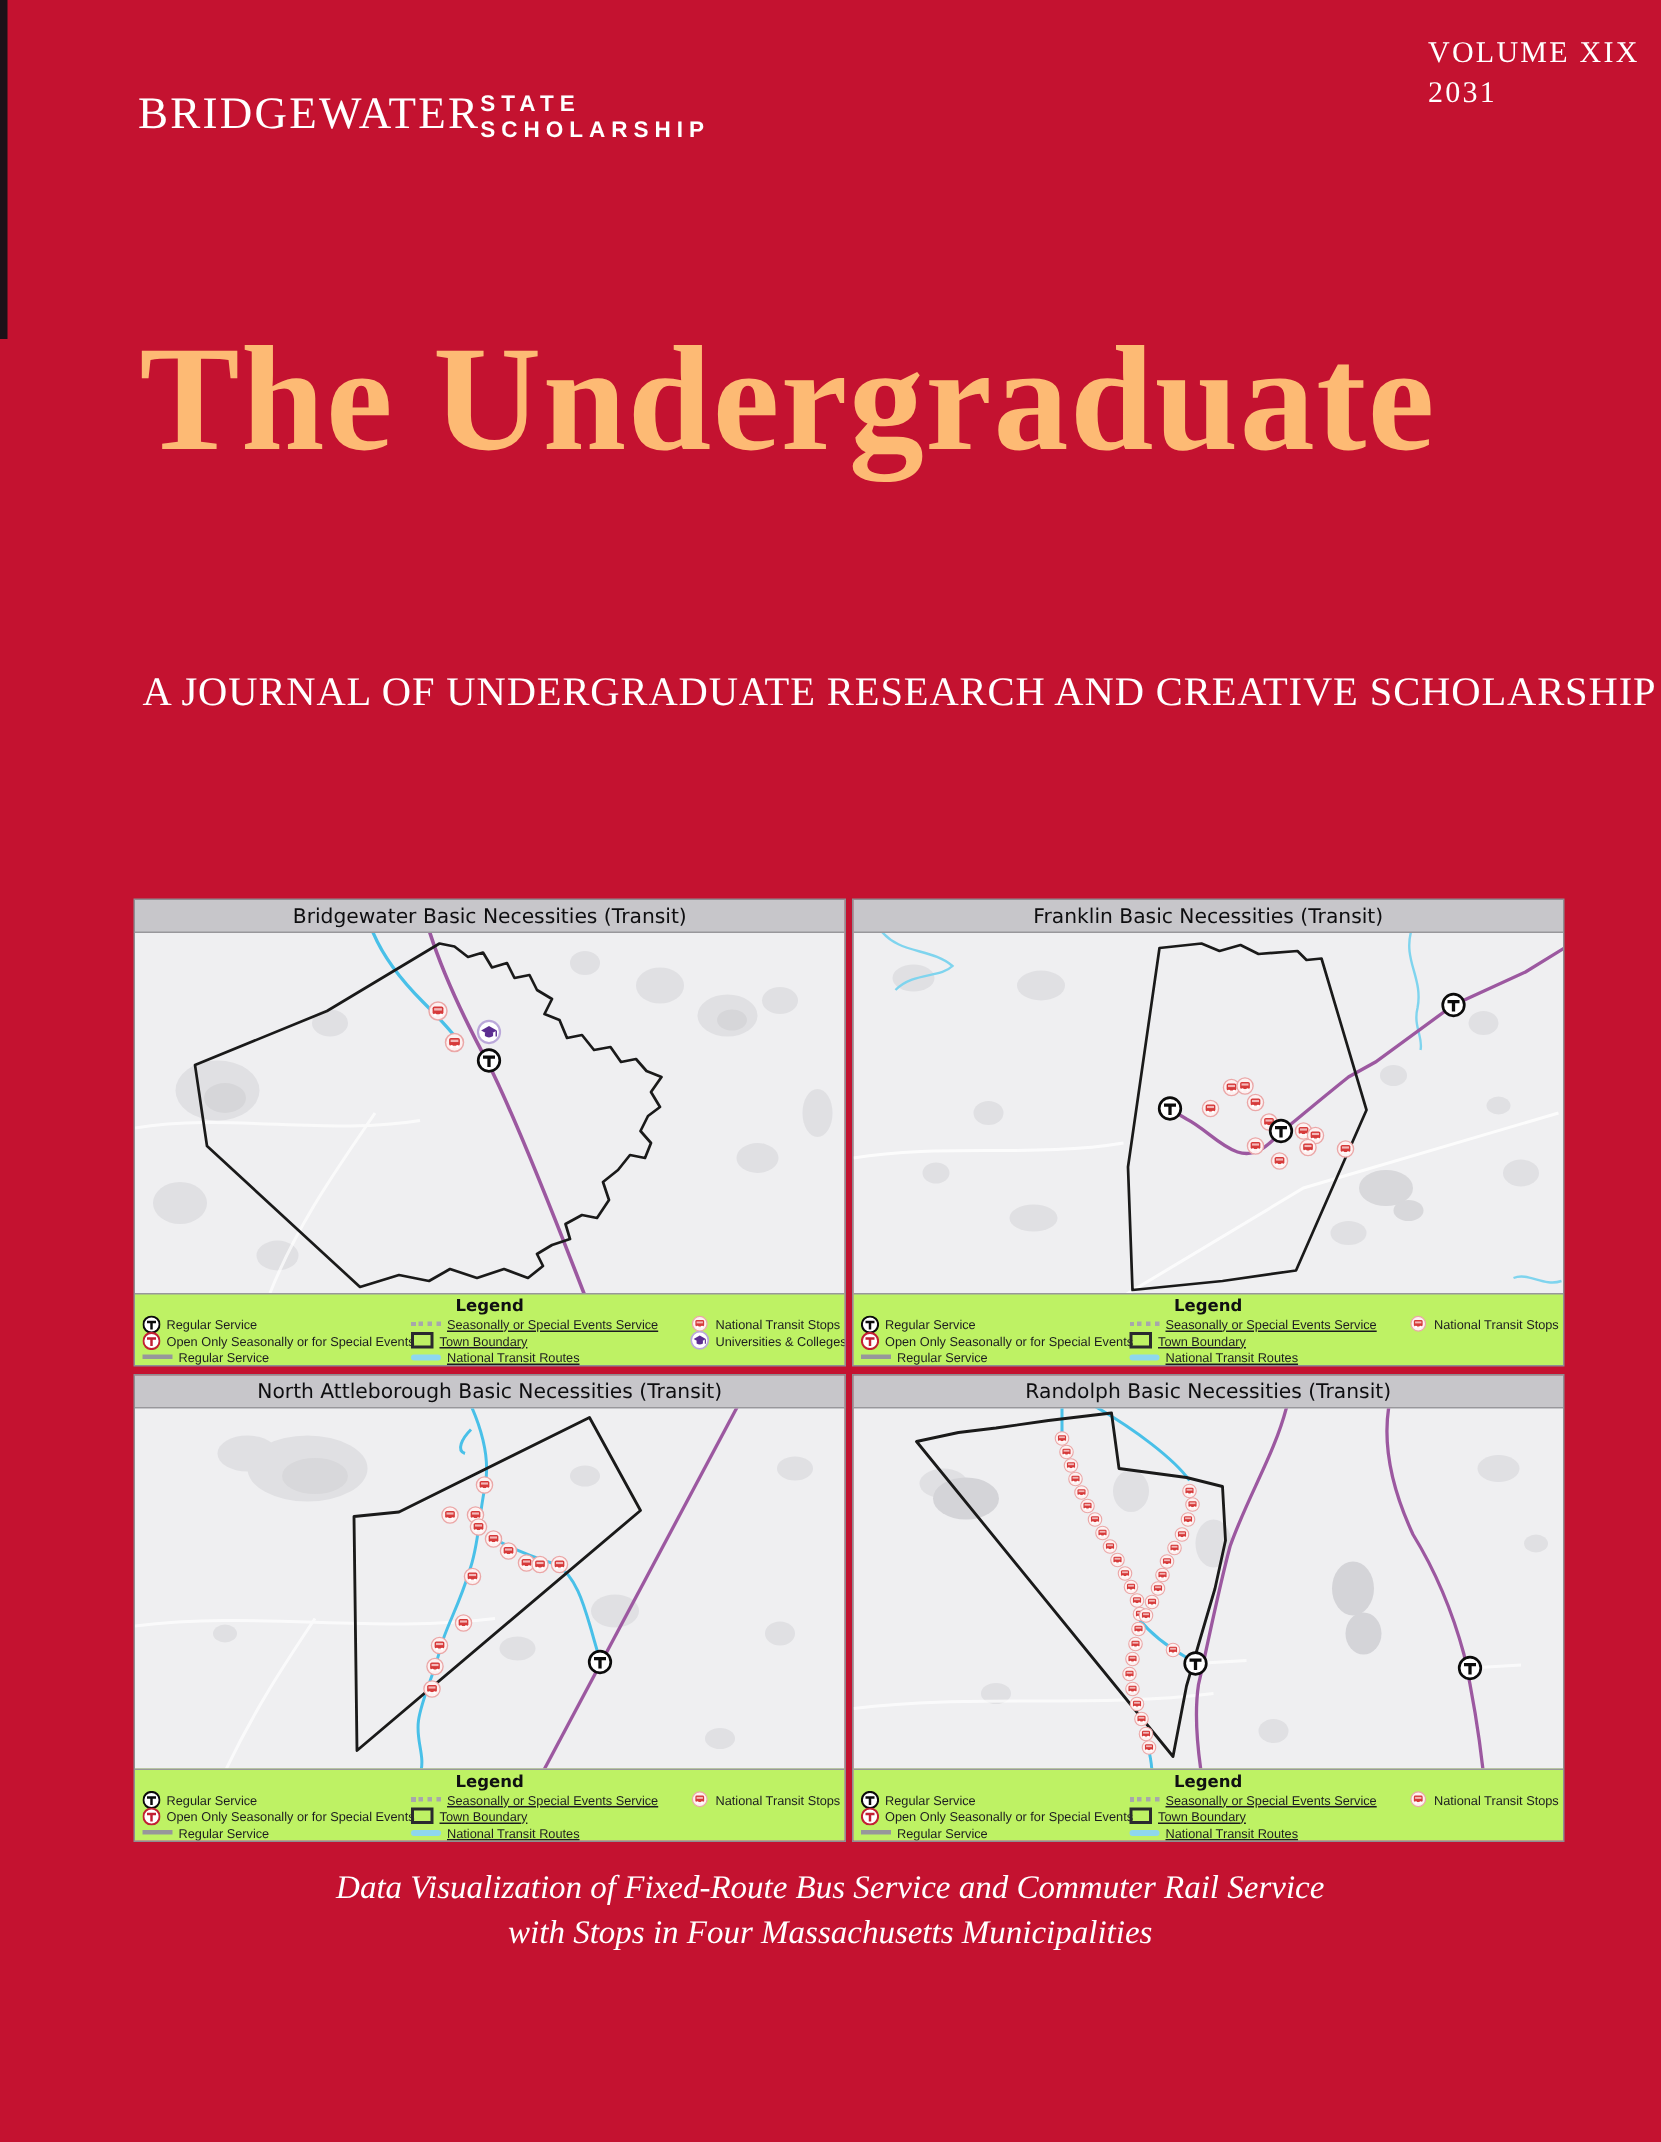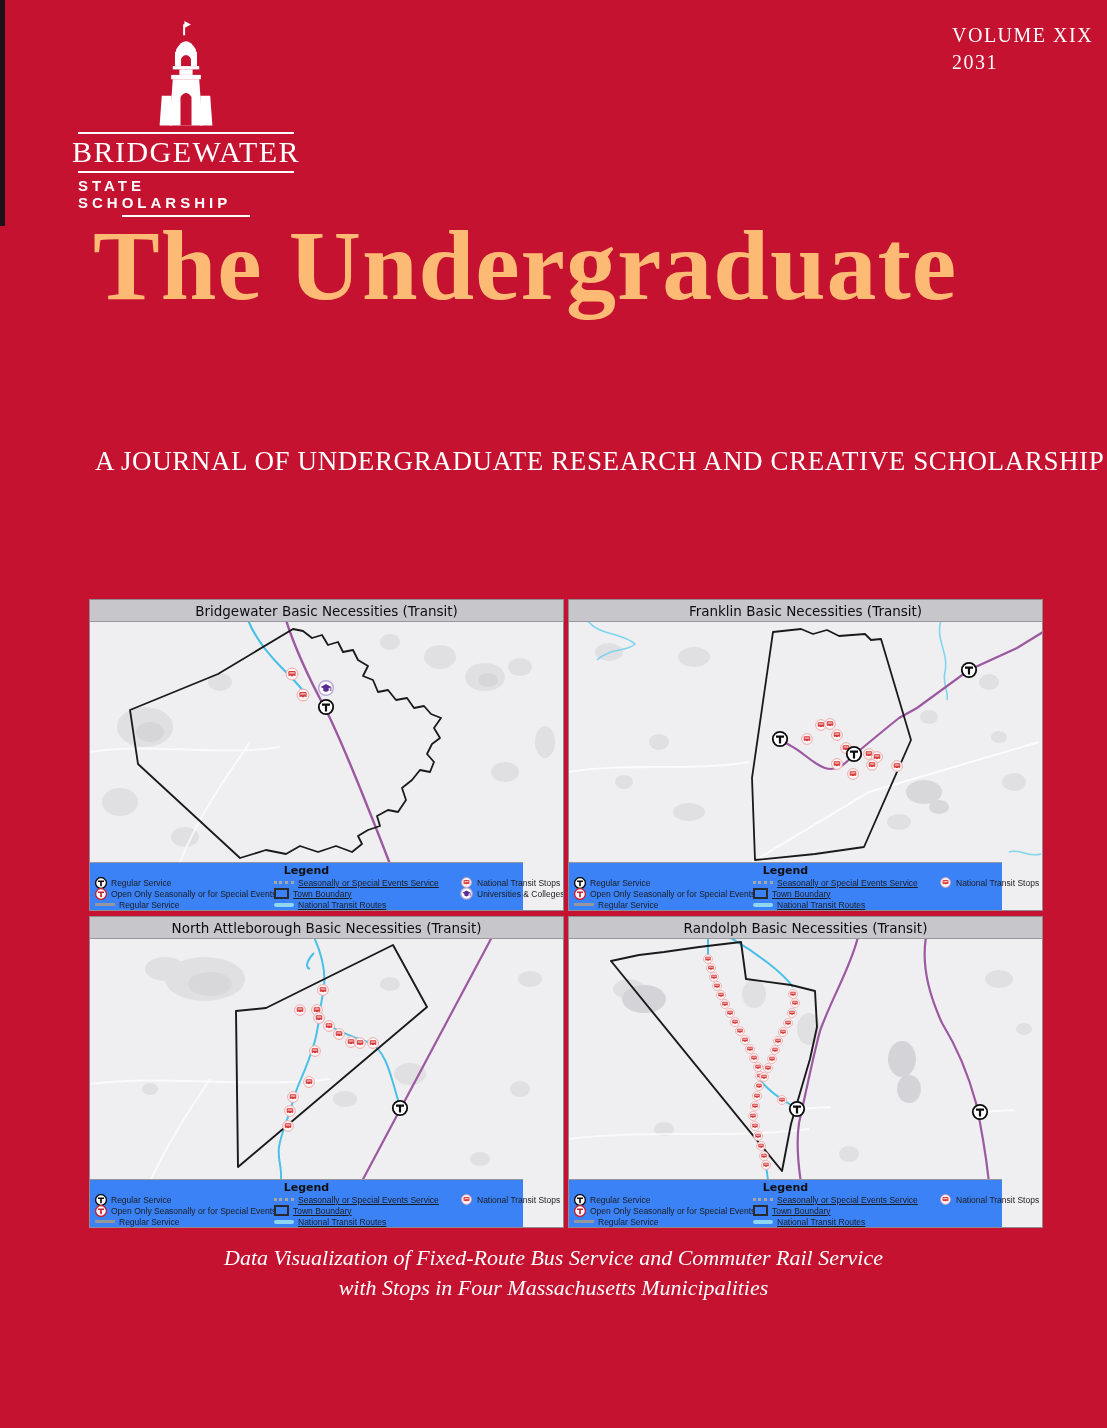--- a/index.html
+++ b/index.html
@@ -4,39 +4,39 @@
 <style>
   html,body{margin:0;padding:0;}
   body{
     width:1107px;height:1428px;position:relative;overflow:hidden;
     background:#C41230;
     font-family:"DejaVu Sans",sans-serif;
   }
   .edge-strip{position:absolute;left:0;top:0;width:5px;height:226px;background:#1c1118;}
 
   
-  .logo{position:absolute;left:78px;top:20px;width:216px;display:flex;flex-direction:column;align-items:center;color:#fff;}
+  .logo{position:absolute;left:92px;top:20px;width:216px;display:flex;align-items:center;color:#fff;}
   .logo-tower{display:block;}
   .logo-rule{width:216px;height:2px;background:#fff;}
   .logo-name{font-family:"Liberation Serif",serif;font-size:30px;letter-spacing:1.5px;line-height:1.05;padding:2px 0 3px 0;}
   .logo-sub{font-family:"Liberation Sans",sans-serif;font-weight:bold;font-size:15px;letter-spacing:4px;margin-top:4px;}
   .logo-rule-small{width:128px;height:2px;background:#fff;margin-top:4px;}
 
   
   .volume{position:absolute;left:952px;top:22px;color:#fff;font-family:"Liberation Serif",serif;font-size:20px;letter-spacing:1.5px;line-height:1.35;}
   .main-title{position:absolute;left:93px;top:208px;color:#fdba74;font-family:"Liberation Serif",serif;font-size:100px;line-height:1.15;letter-spacing:1px;font-weight:700;}
   .subtitle{position:absolute;left:95px;top:446px;color:#fff;font-family:"Liberation Serif",serif;font-size:27px;letter-spacing:0.6px;white-space:nowrap;}
 
   
   .maps-grid{position:absolute;left:90px;top:600px;width:952px;display:grid;grid-template-columns:473px 473px;gap:7px 6px;}
   .map-card{width:473px;height:310px;background:#efeff1;outline:1px solid #8e8e92;position:relative;overflow:hidden;}
   .map-title{height:22px;background:#c7c6ca;border-bottom:1px solid #98979b;font-size:13.5px;color:#0e0e10;display:flex;align-items:center;justify-content:center;box-sizing:border-box;}
   .map-body{height:240px;position:relative;}
   .map-body svg{display:block;}
-  .map-legend{position:absolute;left:0;bottom:0;width:433px;height:48px;background:#3b82f6;border-top:1px solid #98979b;box-sizing:border-box;}
+  .map-legend{position:absolute;left:0;bottom:0;width:473px;height:48px;background:#bef264;border-top:1px solid #98979b;box-sizing:border-box;}
   .lg-title{text-align:center;font-weight:bold;font-size:11px;color:#101012;height:14px;line-height:15px;}
   .lg-cols{position:relative;height:33px;color:#1c1c20;font-family:"Liberation Sans",sans-serif;font-size:8.5px;}
   .lg-col{position:absolute;top:0;display:flex;flex-direction:column;}
   .lg-col1{left:5px;width:180px;}
   .lg-col2{left:184px;width:188px;text-decoration:underline;}
   .lg-col3{left:370px;width:160px;}
   .lg-row{display:flex;align-items:center;gap:4px;height:11px;white-space:nowrap;}
   .lg-ico{flex:0 0 auto;}
   .sw-line{width:20px;border-top:3px solid #97979b;}
   .sw-dash{width:20px;border-top:3px dotted #a7a7ab;}

